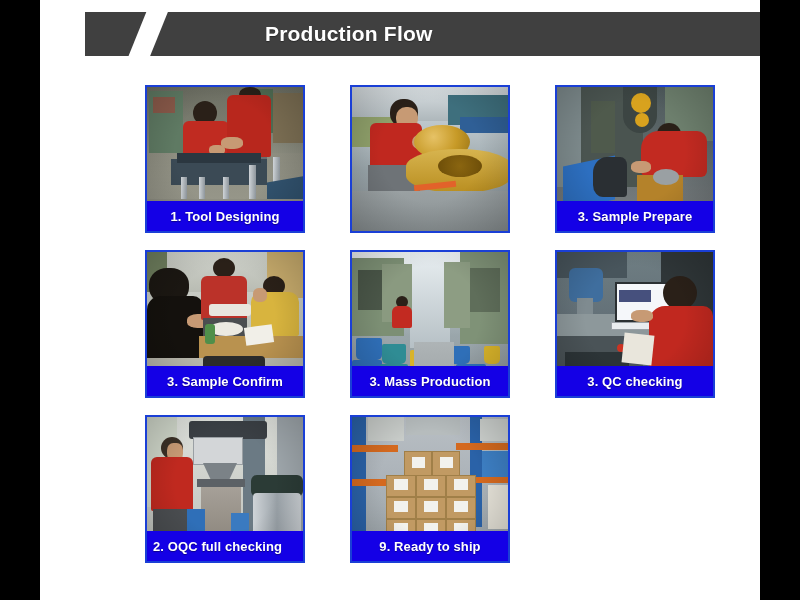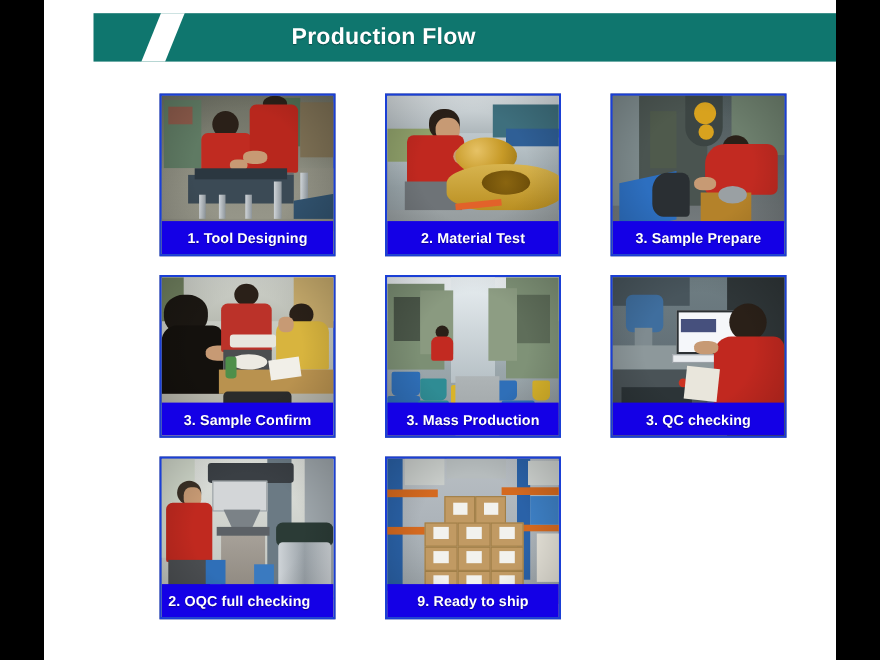--- a/index.html
+++ b/index.html
@@ -24,21 +24,21 @@
     left: 40px; top: 0px;
     width: 720px; height: 600px;
     background: #ffffff;
   }
 
   
   .header-bar {
     position: absolute;
     left: 45px; top: 12px;
     width: 710px; height: 44px;
-    background: #0f766e;
+    background: #404040;
     overflow: hidden;
   }
   .header-slash {
     position: absolute;
     left: 52px; top: -10px;
     width: 20px; height: 70px;
     background: #ffffff;
     transform: rotate(22deg);
   }
   .header-title {
@@ -220,21 +220,20 @@
           <div class="skin ph" style="left:60px;top:48px;width:34px;height:14px;border-radius:8px;"></div>
           <div class="pants-grey ph" style="left:16px;top:78px;width:52px;height:40px;background:#6e7377;"></div>
 
           <div class="brass ph" style="left:62px;top:38px;width:56px;height:34px;"></div>
           <div class="ph" style="left:54px;top:62px;width:106px;height:44px;background:linear-gradient(180deg,#d7b44f,#b98e20);border-radius:50%/40%;"></div>
           <div class="ph" style="left:86px;top:68px;width:44px;height:22px;background:radial-gradient(circle,#8a6510,#6b4c08);border-radius:50%;"></div>
           <div class="ph" style="left:62px;top:96px;width:42px;height:6px;background:#e2622a;transform:rotate(-6deg);"></div>
           <div class="ph" style="left:0;top:104px;width:160px;height:44px;background:linear-gradient(180deg,#9aa1a3,#8a9193);"></div>
           <div class="vignette"></div>
         </div>
-        <div class="step-label">2. Material Test</div>
       </div>
 
       <div class="step-card">
         <div class="photo bg-dark-shop">
           <div class="ph" style="left:0;top:0;width:26px;height:100px;background:#7d8a8c;"></div>
           <div class="press ph" style="left:24px;top:0px;width:62px;height:100px;background:#4a5450;"></div>
           <div class="press-dark ph" style="left:34px;top:14px;width:24px;height:52px;"></div>
           <div class="ph" style="left:66px;top:0px;width:34px;height:46px;background:#3c4543;border-radius:0 0 18px 18px;"></div>
           <div class="ph" style="left:74px;top:6px;width:20px;height:20px;background:#d8a21e;border-radius:50%;"></div>
           <div class="ph" style="left:78px;top:26px;width:14px;height:14px;background:#d8a21e;border-radius:50%;"></div>

